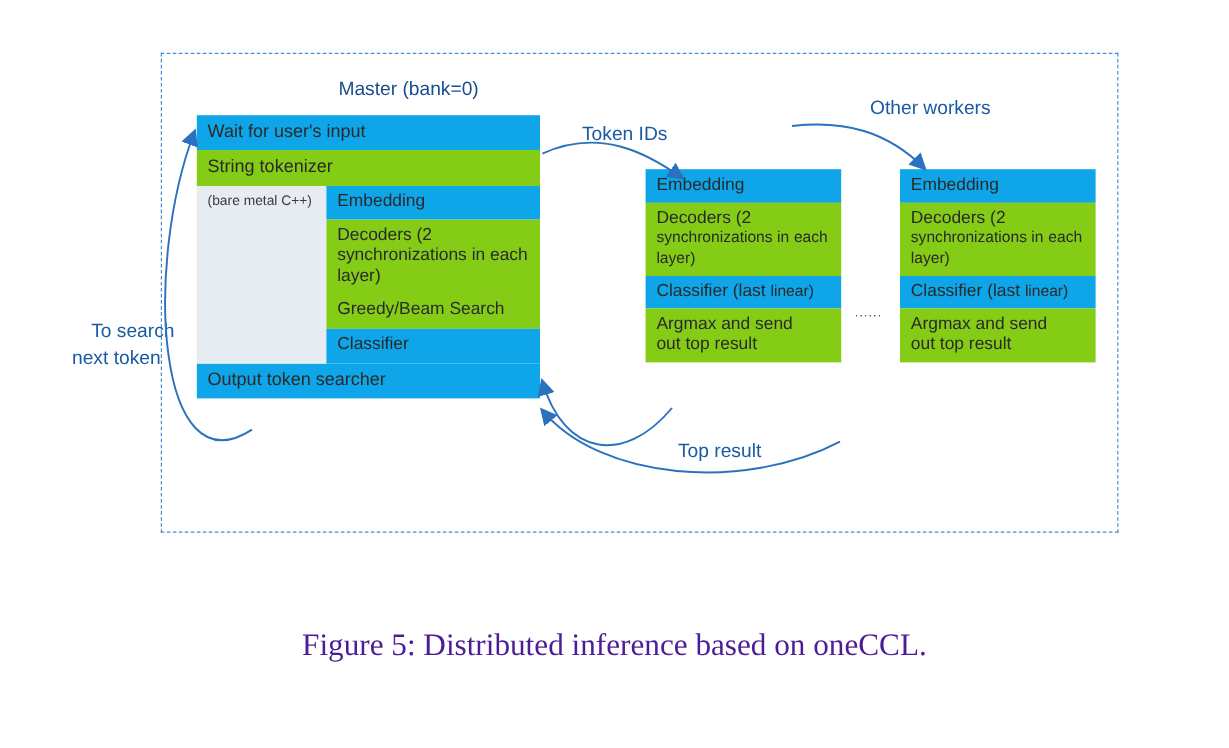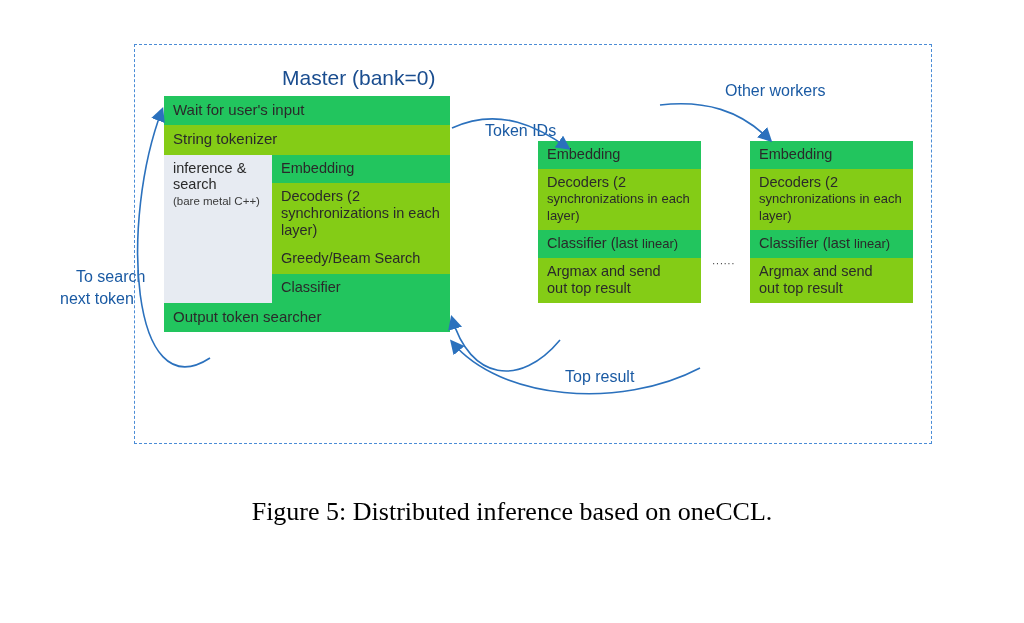--- a/index.html
+++ b/index.html
@@ -18,39 +18,39 @@
     width: 798px;
     height: 400px;
     border: 1.5px dashed #4a8cd6;
   }
 
   
   .master-label {
     position: absolute;
     left: 282px; top: 66px;
     color: #1a4d8f;
-    font-size: 21px;
+    font-size: 16px;
     text-align: right;
   }
   .master-col {
     position: absolute;
     left: 164px;
     top: 96px;
     width: 286px;
   }
   .row {
     border: none;
     font-size: 15px;
     color: #2a2a2a;
     line-height: 1.15;
   }
   .cell {
     padding: 5px 8px 7px 9px;
   }
-  .dark  { background: #22c55e; }
+  .dark  { background: #0ea5e9; }
   .light { background: #84cc16; }
   .split {
     display: flex;
   }
   .split-left {
     width: 108px;
     padding: 5px 6px 7px 9px;
     background: #e7ebf2;
     font-size: 14.5px;
     color: #2a2a2a;
@@ -86,35 +86,35 @@
     font-size: 10px;
     letter-spacing: 0.5px;
   }
 
   
   .lbl {
     position: absolute;
     color: #1a5aa3;
     font-size: 16px;
   }
-  #lbl-token-ids   { left: 485px; top: 104px; margin-top: 18px; }
+  #lbl-token-ids   { left: 485px; top: 104px; }
   #lbl-other       { left: 714px; top: 82px; margin-left: 11px;  }
   #lbl-top-result  { left: 565px; top: 368px; }
   #lbl-to-search1  { left: 76px;  top: 268px; }
   #lbl-to-search2  { left: 60px;  top: 290px; text-align: right; }
 
   
   .caption {
     position: absolute;
     left: 0; right: 0;
-    top: 497px;
+    top: 523px;
     text-align: center;
     font-family: "Times New Roman", Times, serif;
     font-size: 26px;
-    color: #000000;
+    color: #4c1d95;
   }
 
   svg.arrows {
     position: absolute;
     left: 0; top: 0;
     width: 1024px;
     height: 623px;
     pointer-events: none;
   }
 </style>
@@ -127,21 +127,20 @@
 
 <div class="master-col">
   <div class="row dark">
       <div class="cell">Wait for user's input</div>
     </div>
   <div class="row light">
       <div class="cell">String tokenizer</div>
     </div>
   <div class="row split">
     <div class="split-left dark">
-      <div>inference &amp; search</div>
       <div class="sub">(bare metal C++)</div>
     </div>
     <div class="split-right">
       <div class="cell dark">Embedding</div>
       <div class="cell light sub2">Decoders (2 synchronizations in each layer)</div>
       <div class="cell light">Greedy/Beam Search</div>
       <div class="cell dark">Classifier</div>
     </div>
   </div>
   <div class="row dark">

